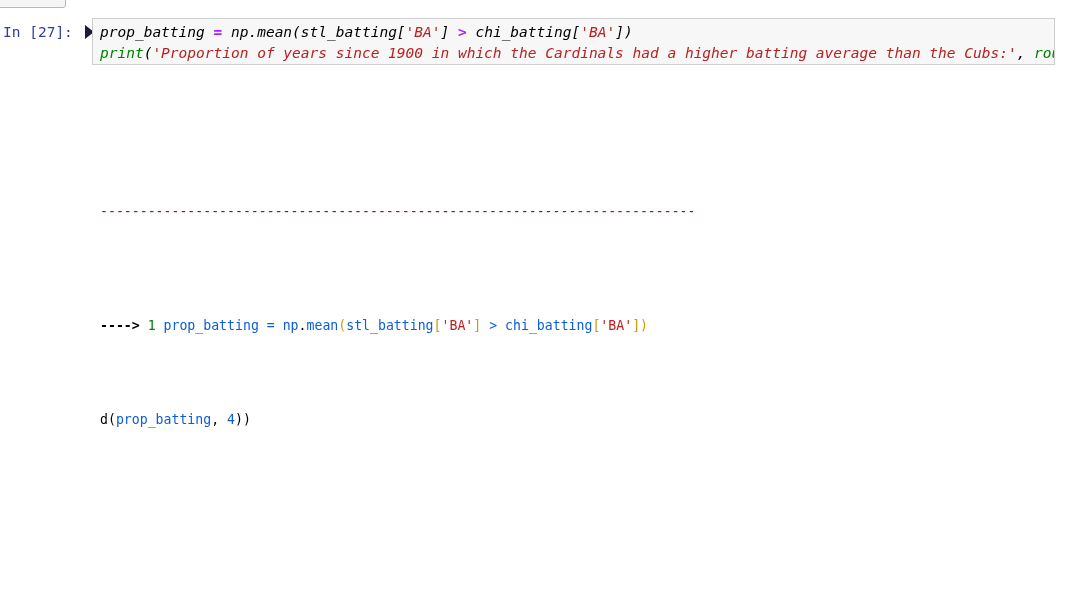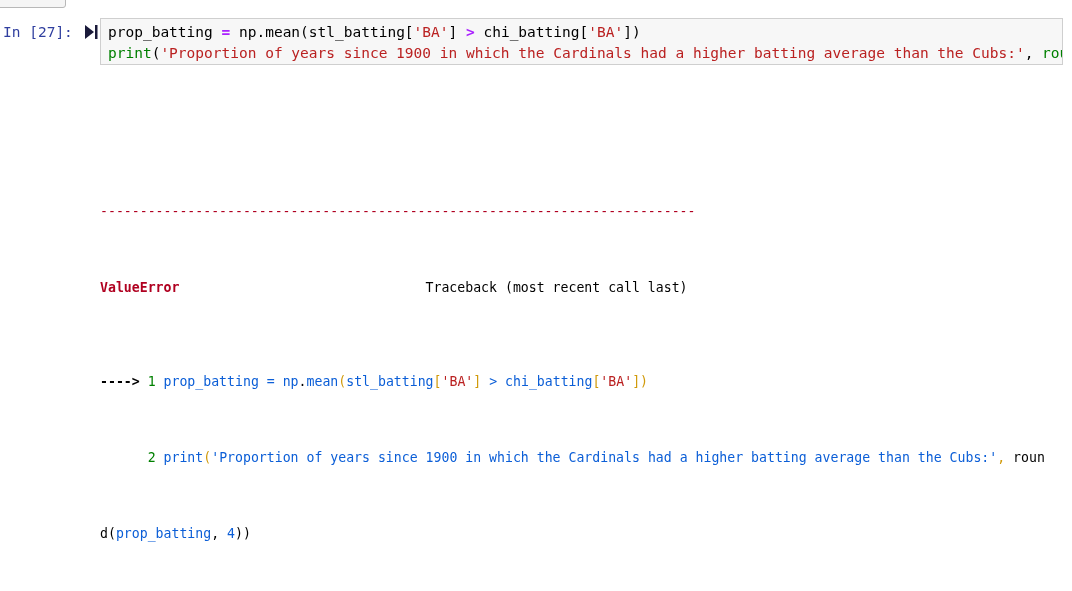--- a/index.html
+++ b/index.html
@@ -67,28 +67,29 @@
   .run-marker {
     position: absolute;
     left: 84px;
     top: 15px;
     width: 14px;
     height: 16px;
   }
 
   .input-area {
     position: absolute;
-    left: 100px;
+    left: 92px;
     top: 9px;
     width: 963px;
     height: 47px;
     background: #f7f7f7;
     border: 1px solid #cfcfcf;
     box-sizing: border-box;
     overflow: hidden;
+    font-style: italic;
   }
   .input-code {
     position: absolute;
     left: 7px;
     top: 3px;
     width: 1400px;
     font-family: "DejaVu Sans Mono", monospace;
     font-size: 14.5px;
     line-height: 20.5px;
     white-space: pre;
@@ -152,26 +153,24 @@
       <div class="input-code" style="top:23.5px;"><span class="c-builtin">print</span><span class="c-plain">(</span><span class="c-str2">'Proportion of years since 1900 in which the Cardinals had a higher batting average than the Cubs:'</span><span class="c-plain">,</span> <span class="c-builtin">round</span></div>
     </div>
   </div>
 
   <div class="output-area">
 
     <span class="tb-blank"></span>
 
     <span class="tb-line c-dash">---------------------------------------------------------------------------</span>
 
-    <span class="tb-line"><span class="c-err">ValueError</span><span class="c-plain">                               </span><span class="c-plain">Traceback (most recent call last)</span></span>
 
 
     <span class="tb-line"><span class="c-arrow">----&gt; </span><span class="c-lineno">1</span><span class="c-plain"> </span><span class="c-blue">prop_batting</span><span class="c-plain"> </span><span class="c-blue">= np</span><span class="c-plain">.</span><span class="c-blue">mean</span><span class="c-paren">(</span><span class="c-blue">stl_batting</span><span class="c-paren">[</span><span class="c-str2">'BA'</span><span class="c-paren">]</span><span class="c-blue"> &gt; </span><span class="c-blue">chi_batting</span><span class="c-paren">[</span><span class="c-str2">'BA'</span><span class="c-paren">])</span></span>
 
-    <span class="tb-line"><span class="c-plain">      </span><span class="c-lineno">2</span><span class="c-plain"> </span><span class="c-blue">print</span><span class="c-paren">(</span><span class="c-blue">'Proportion of years since 1900 in which the Cardinals had a higher batting average than the Cubs:'</span><span class="c-paren">,</span><span class="c-plain"> roun</span></span>
 
     <span class="tb-line"><span class="c-plain">d(</span><span class="c-blue">prop_batting</span><span class="c-plain">, </span><span class="c-num">4</span><span class="c-plain">))</span></span>
 
     
 
     
     
 
     
 

